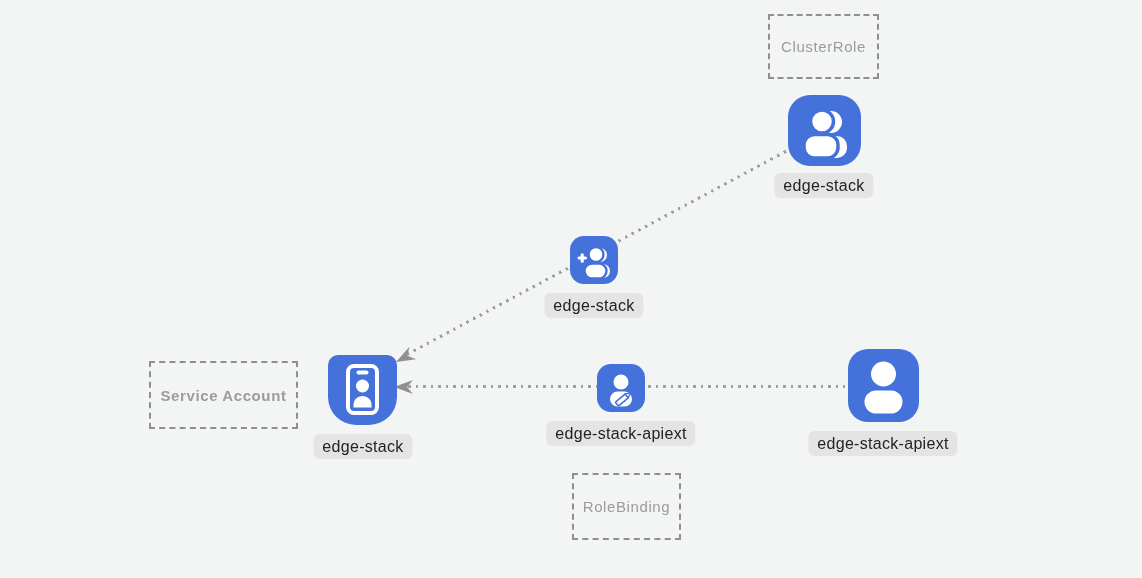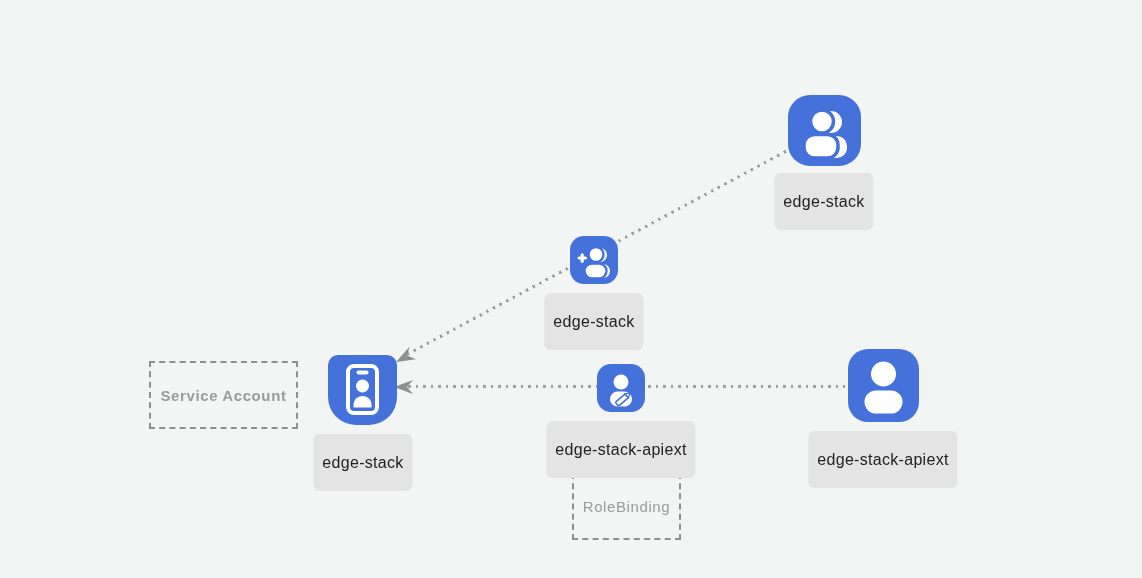--- a/index.html
+++ b/index.html
@@ -30,21 +30,21 @@
   .tile svg{display:block;width:100%;height:100%;}
   
   .chip{
     position:absolute;
     transform:translateX(-50%);
     background:#e4e4e4;
     color:#232323;
     font-size:16px;
     letter-spacing:0.3px;
     line-height:19px;
-    padding:19px 9px;
+    padding:3px 9px;
     border-radius:6px;
     white-space:nowrap;
     z-index:4;
   }
   
   .line{
     position:absolute;
     height:3px;
     background-image:repeating-linear-gradient(90deg,#9f9f9f 0 2.5px,transparent 2.5px 7.5px);
     z-index:1;
@@ -73,20 +73,23 @@
   <div class="line diag"></div>
   <div class="line horiz"></div>
 
   <svg class="arrow a1" viewBox="0 0 20 16">
     <polygon points="0,8 19,1 13,8 19,15" fill="#8f8f8f"></polygon>
   </svg>
   <svg class="arrow a2" viewBox="0 0 20 16">
     <polygon points="0,8 19,1 13,8 19,15" fill="#8f8f8f"></polygon>
   </svg>
 
+  <div class="type-box" style="left:768px;top:14px;width:111px;height:65px;">
+    <span>ClusterRole</span>
+  </div>
   <div class="type-box" style="left:149px;top:361px;width:149px;height:68px;font-weight:bold;">
     <span>Service Account</span>
   </div>
   <div class="type-box" style="left:572px;top:473px;width:109px;height:67px;text-align:right;">
     <span>RoleBinding</span>
   </div>
 
   <div class="tile" style="left:788px;top:95px;width:73px;height:71px;border-radius:22px;">
     <svg viewBox="0 0 73 71">
       <circle cx="43" cy="27" r="11" fill="#fff"></circle>

